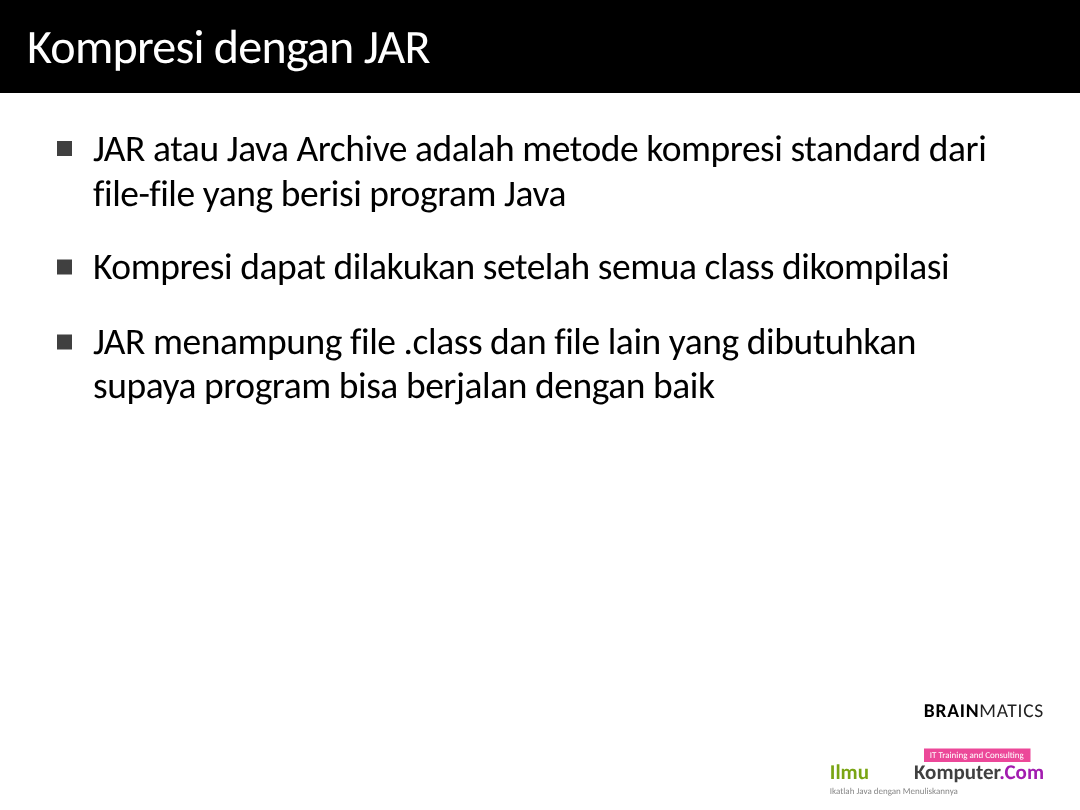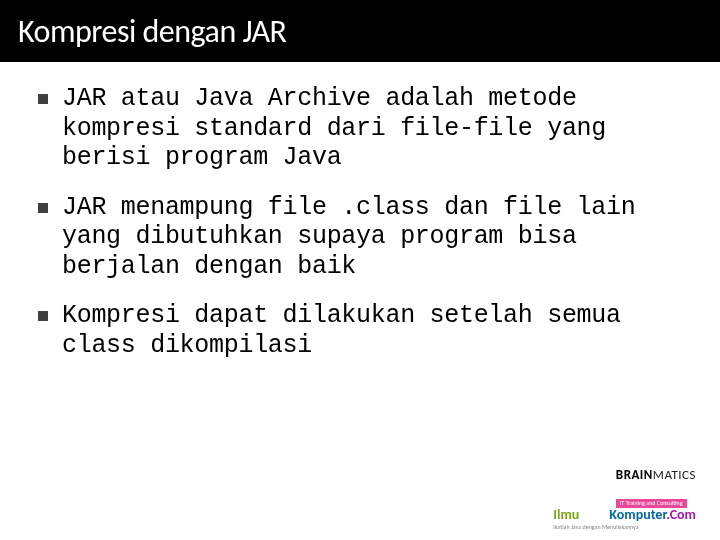--- a/index.html
+++ b/index.html
@@ -20,21 +20,20 @@
     padding-left: 18px;
   }
   .header-title {
     color: #ffffff;
     font-size: 32px;
     font-weight: 400;
     letter-spacing: -0.5px;
   }
   .content {
     padding: 22px 38px 0 38px;
-    font-family: Liberation Mono, monospace;
   }
   .bullet-item {
     display: flex;
     margin-bottom: 20px;
   }
   .bullet-marker {
     flex: 0 0 auto;
     width: 10px;
     height: 10px;
     background: #404040;
@@ -77,21 +76,21 @@
     padding: 1px 4px;
     display: inline-block;
     margin-top: 17px;
   }
   .logo-right {
     font-size: 14px;
     font-weight: 700;
     line-height: 1;
   }
   .logo-right .ilmu { color: #7aa514; }
-  .logo-right .komputer { color: #0369a1; padding-left: 30px; }
+  .logo-right .komputer { color: #404040; padding-left: 30px; }
   .logo-right .com { color: #a21caf; }
   .logo-right .sub {
     display: block;
     font-size: 6px;
     color: #888;
     font-weight: 400;
     margin-top: 2px;
   }
 </style>
 </head>
@@ -101,25 +100,25 @@
   <div class="header-title">Kompresi dengan JAR</div>
 </div>
 
 <div class="content">
   <div class="bullet-item">
     <div class="bullet-marker"></div>
     <div class="bullet-text">JAR atau Java Archive adalah metode kompresi standard dari file-file yang berisi program Java</div>
   </div>
   <div class="bullet-item">
     <div class="bullet-marker"></div>
-    <div class="bullet-text">JAR menampung file .class dan file lain yang dibutuhkan supaya program bisa berjalan dengan baik</div>
+    <div class="bullet-text">Kompresi dapat dilakukan setelah semua class dikompilasi</div>
   </div>
   <div class="bullet-item">
     <div class="bullet-marker"></div>
-    <div class="bullet-text">Kompresi dapat dilakukan setelah semua class dikompilasi</div>
+    <div class="bullet-text">JAR menampung file .class dan file lain yang dibutuhkan supaya program bisa berjalan dengan baik</div>
   </div>
 </div>
 
 <div class="footer">
   <div class="logo-left">
     <div class="brand">
       <b>BRAIN</b><span>MATICS</span>
     </div>
     <span class="tagline">IT Training and Consulting</span>
   </div>

